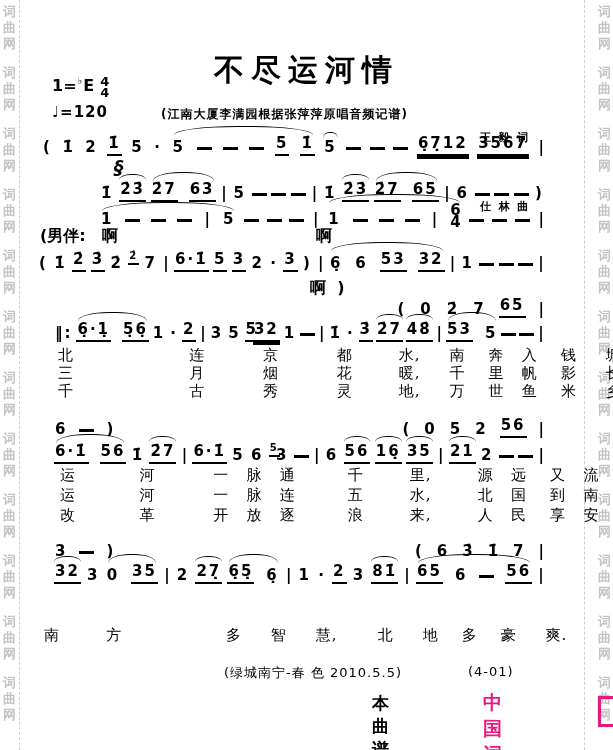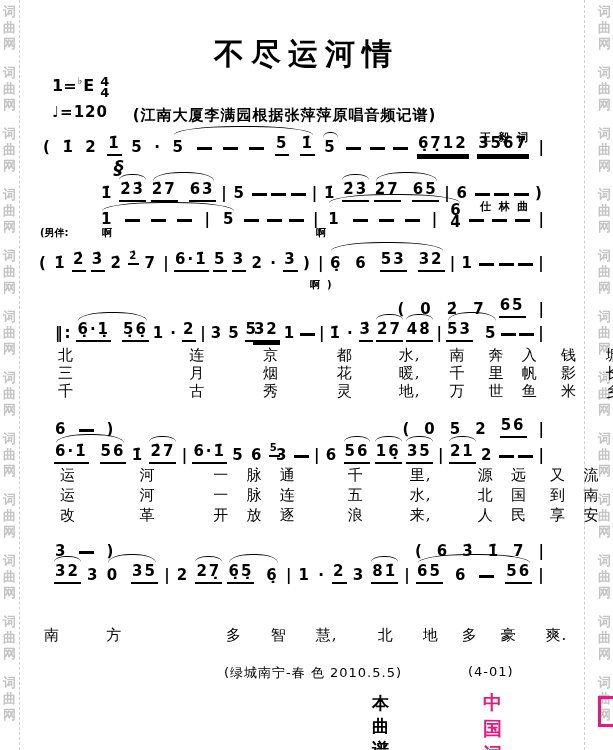--- a/index.html
+++ b/index.html
@@ -8,49 +8,49 @@
   
   .wm{position:absolute;top:4px;bottom:0;width:15px;display:flex;flex-direction:column;row-gap:13px;
       color:#c4c4c4;font-size:13px;line-height:16px;text-align:center;font-weight:bold;overflow:hidden;}
   .wm.left{left:2px;}
   .wm.right{right:1px;}
   .wmg{display:flex;flex-direction:column;}
   .vline{position:absolute;top:0;bottom:0;width:0;border-left:1px dashed #cfcfcf;}
   .vline.l{left:19px;} .vline.r{left:584px;}
   .content{position:absolute;left:28px;top:0;width:557px;height:750px;}
   
-  .title{position:absolute;top:34px;left:0;right:0;text-align:center;margin:0;
+  .title{position:absolute;top:34px;left:0;right:0;text-align:center;margin:16px;
          font-family:"DejaVu Serif",serif;font-size:30px;font-weight:bold;letter-spacing:7px;}
   .keyblock{position:absolute;left:24px;top:76px;font-weight:bold;}
   .keyrow{font-size:16px;display:flex;align-items:flex-start;gap:1px;}
   .keyrow sup{font-size:10px;line-height:10px;}
   .meter{display:inline-flex;flex-direction:column;font-size:13px;line-height:11px;margin-left:5px;text-align:center;}
   .temporow{font-size:15px;margin-top:5px;letter-spacing:1px;}
   .credits{position:absolute;left:452px;top:80px;font-size:11px;font-weight:bold;white-space:pre;line-height:23px;}
-  .subtitle{position:absolute;top:106px;left:0;right:44px;text-align:center;font-size:15px;font-weight:bold;letter-spacing:1px;}
+  .subtitle{position:absolute;top:106px;left:0;right:44px;text-align:center;font-size:12px;font-weight:bold;letter-spacing:1px;}
   
   .mline{position:absolute;display:flex;align-items:flex-end;justify-content:space-between;
          font-weight:bold;font-size:15px;height:24px;}
   .mline.rt{justify-content:flex-end;gap:12px;left:auto;}
   .hgrp{display:inline-flex;align-items:flex-end;gap:11px;}
   .tk{line-height:1.05;letter-spacing:2px;padding:0 1px;}
   .u1{border-bottom:2px solid #000;padding-bottom:2px;}
   .u2{border-bottom:2px solid #000;box-shadow:0 3px 0 #000;padding-bottom:2px;}
   .grace{font-size:10px;transform:translateY(-7px);}
   .tight{margin-left:-9px;}
   .bar{letter-spacing:0;}
   .stk{display:inline-flex;flex-direction:column;line-height:12px;text-align:center;letter-spacing:0;}
   .slur{position:relative;display:inline-flex;align-items:flex-end;gap:11px;}
   .slur::before{content:"";position:absolute;left:2px;right:2px;top:-10px;height:8px;
                 border-top:1.5px solid #000;border-radius:100% 100% 0 0 / 220% 220% 0 0;}
   .slur.tie::before{top:-8px;height:5px;left:0;right:0;}
   .segno{position:absolute;left:86px;top:156px;font-size:19px;font-weight:bold;font-style:italic;}
   
   .lyr{position:absolute;font-family:"DejaVu Serif",serif;font-size:15px;white-space:pre;letter-spacing:1px;}
-  .lbl{position:absolute;font-size:10px;font-weight:bold;white-space:pre;}
+  .lbl{position:absolute;font-size:16px;font-weight:bold;white-space:pre;}
   
   .fnote{position:absolute;top:664px;font-size:13px;letter-spacing:1px;}
   .brandrow{position:absolute;top:692px;font-weight:bold;}
   .brand-prefix{position:absolute;left:344px;top:0;font-size:17px;letter-spacing:2px;}
   .brand-name{position:absolute;left:455px;top:-2px;font-size:19px;letter-spacing:2px;}
   .pinkbox{position:absolute;right:-4px;top:696px;width:13px;height:25px;border:3px solid #e8187e;}
 </style>
 </head>
 <body>
 

